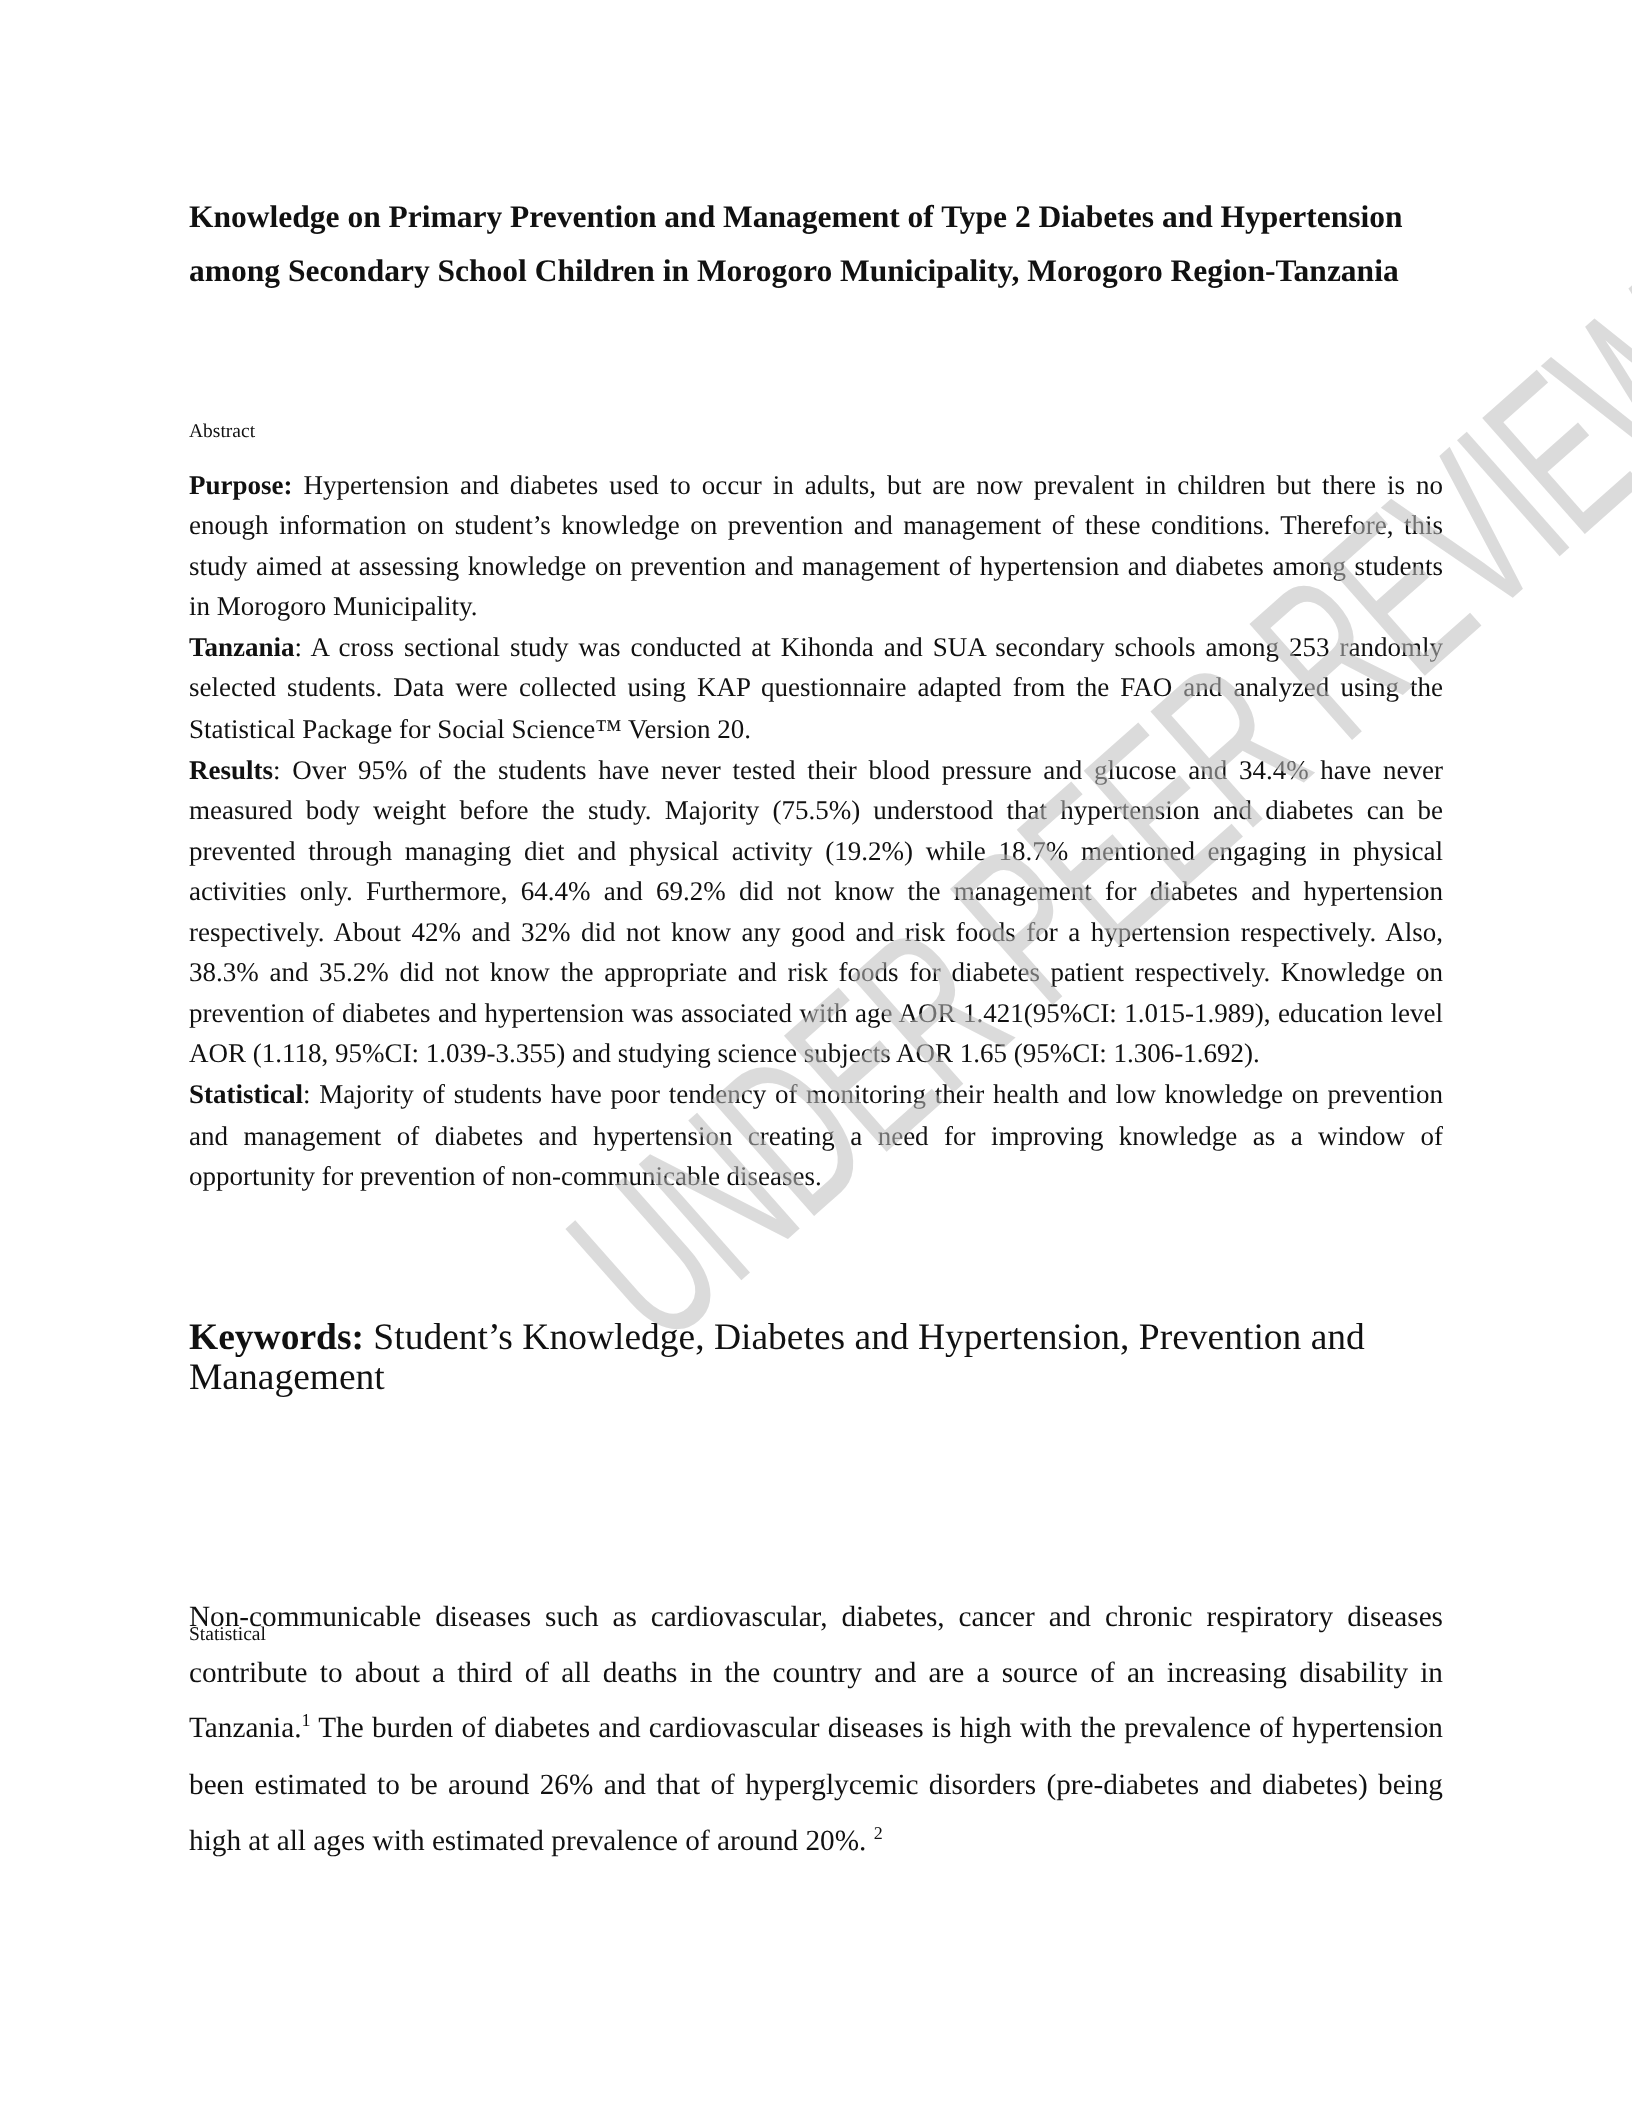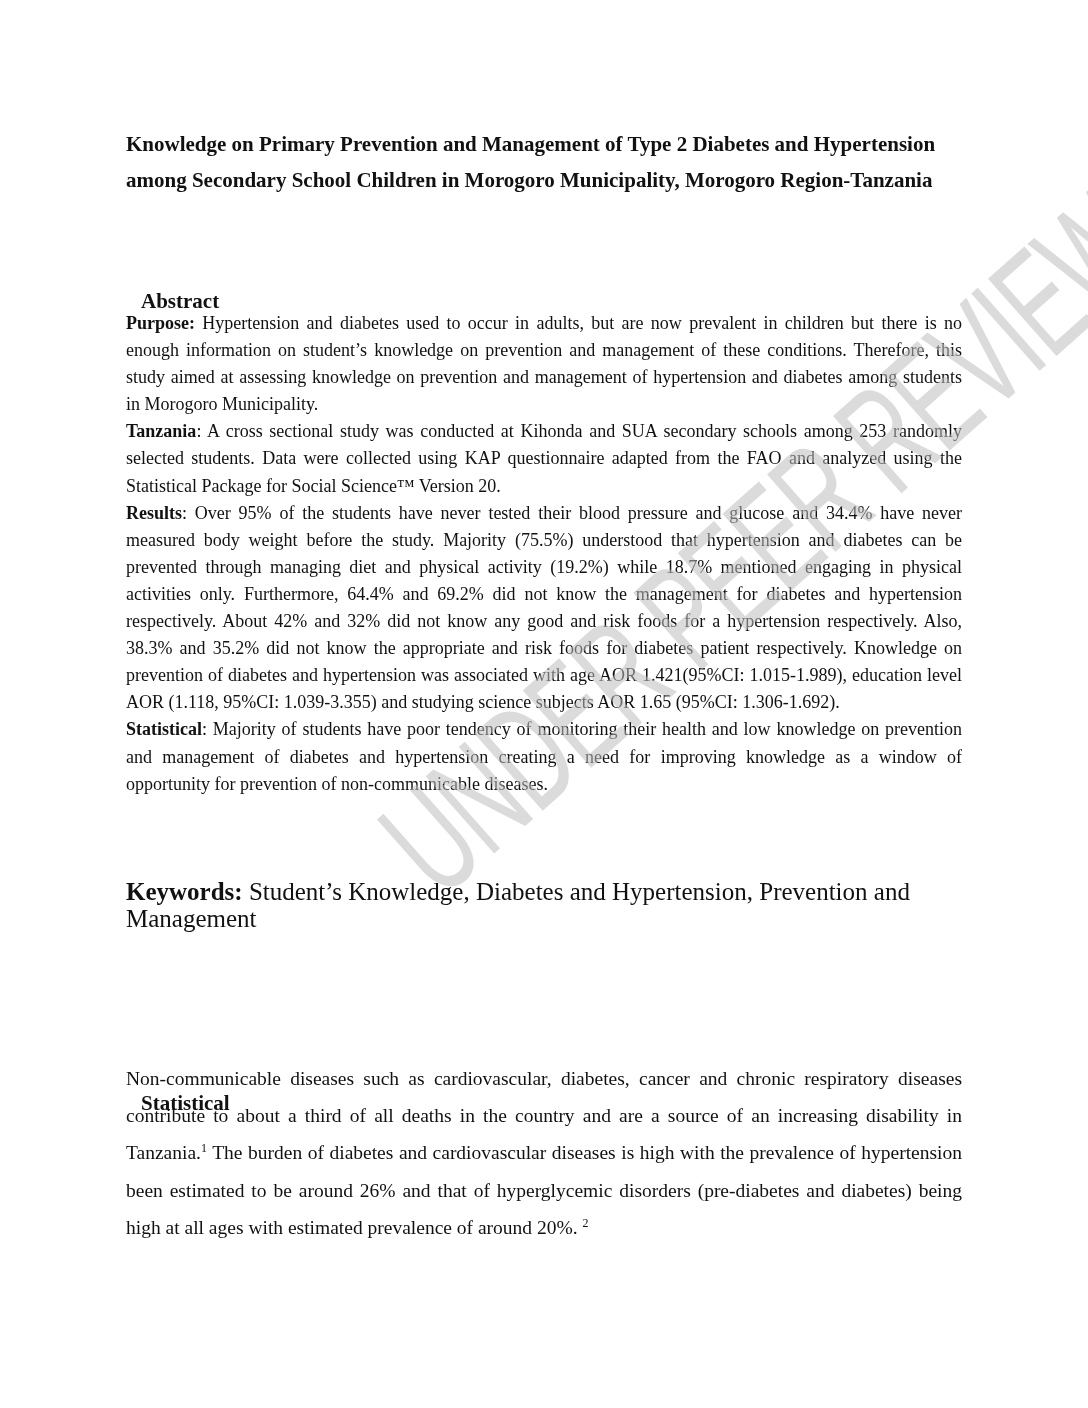--- a/index.html
+++ b/index.html
@@ -27,23 +27,23 @@
       left: 0;
       width: 836px;
       font-weight: bold;
       font-size: 21px;
       line-height: 36px;
       margin: 0;
     }
     .section-heading {
       position: absolute;
       left: 0;
-      font-weight: bold;
-      font-size: 21px;
-      margin: 15px;
+      font-weight: normal;
+      font-size: 13px;
+      margin: 0;
       line-height: 27px;
     }
     .abstract-heading { top: 273px; }
     .abstract {
       position: absolute;
       top: 310px;
       left: 0;
       width: 836px;
       font-size: 18px;
       line-height: 27.1px;

